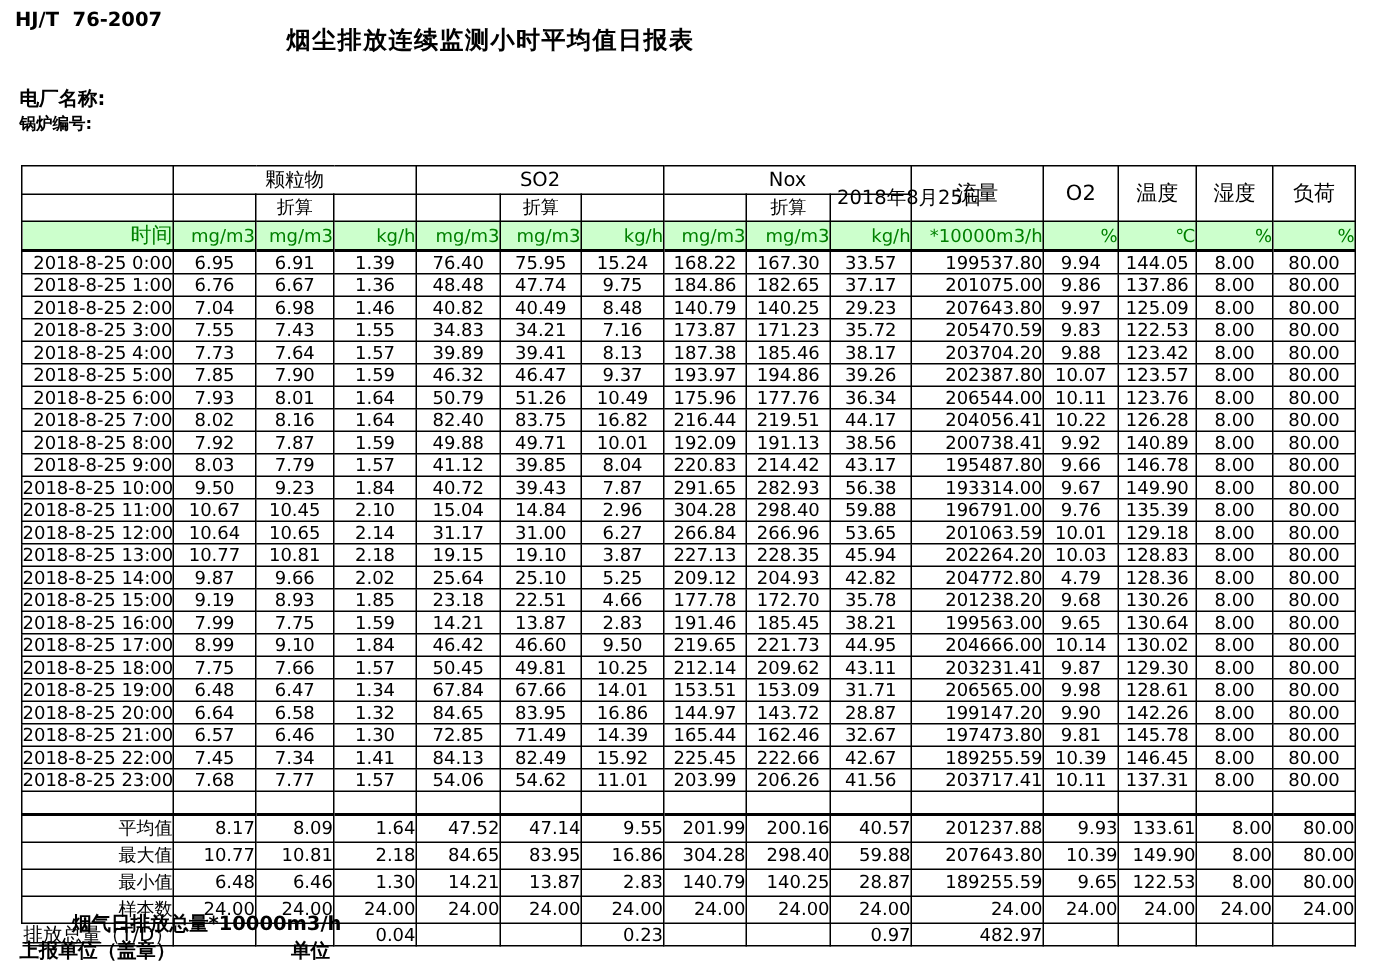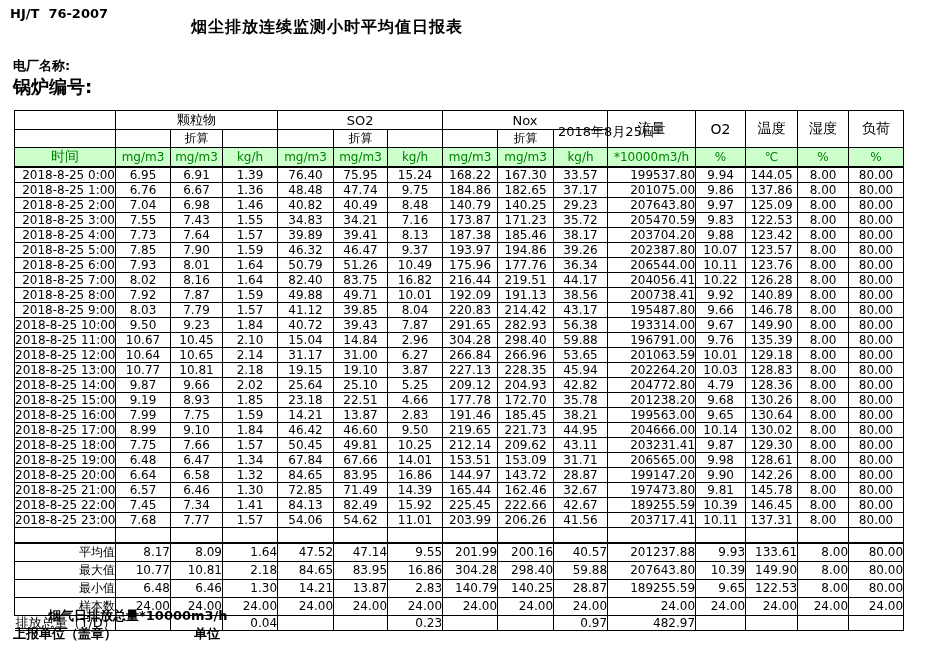--- a/index.html
+++ b/index.html
@@ -4,37 +4,37 @@
 <style>
   html,body{margin:0;padding:0;}
   body{
     width:927px;height:650px;background:#ffffff;position:relative;
     font-family:"DejaVu Sans","Liberation Sans",sans-serif;color:#000;
   }
   .std{position:absolute;left:10px;top:6px;font-weight:bold;font-size:13px;white-space:pre;}
   .title{position:absolute;left:327px;top:17px;transform:translateX(-50%);
     font-weight:bold;font-size:16px;white-space:nowrap;letter-spacing:1px;}
   .plant{position:absolute;left:13px;top:57px;font-weight:bold;font-size:13px;}
-  .boiler{position:absolute;left:13px;top:75px;font-weight:bold;font-size:18px;}
+  .boiler{position:absolute;left:13px;top:75px;font-weight:bold;font-size:11px;}
   .date{position:absolute;left:558px;top:75px;font-size:13px;margin-top:48px;}
 
   table.report{
     position:absolute;left:14px;top:110px;width:889px;
     border-collapse:collapse;table-layout:fixed;
   }
   table.report td{
     border:1px solid #000;padding:0;overflow:hidden;white-space:nowrap;
     font-size:12px;vertical-align:middle;
   }
   tr.h1 td{height:15px;font-size:13px;text-align:center;}
   tr.h2 td{height:12px;font-size:12px;text-align:center;margin-top:40px;}
   tr.h1 td.scalar{font-size:14px;}
   tr.green td{
     height:16px;background:var(--g-bg,#ccffcc);color:var(--g-tx,#008000);
-    text-align:center;border-bottom:2px solid #000;
+    text-align:right;border-bottom:2px solid #000;
   }
   tr.green td.t-head{font-size:14px;}
   tr.data td{height:13.7px;}
   td.t{text-align:right;padding-right:4px;}
   td.c{text-align:center;}
   td.r{text-align:right;padding-right:7px;}
   td.lbl{text-align:right;padding-right:3px;font-size:13px;margin-left:32px;}
   tr.first-sum td{border-top:2px solid #000;}
   tr.total td.label-cell{border-left:none;position:relative;}
   tr.total .total-label{

